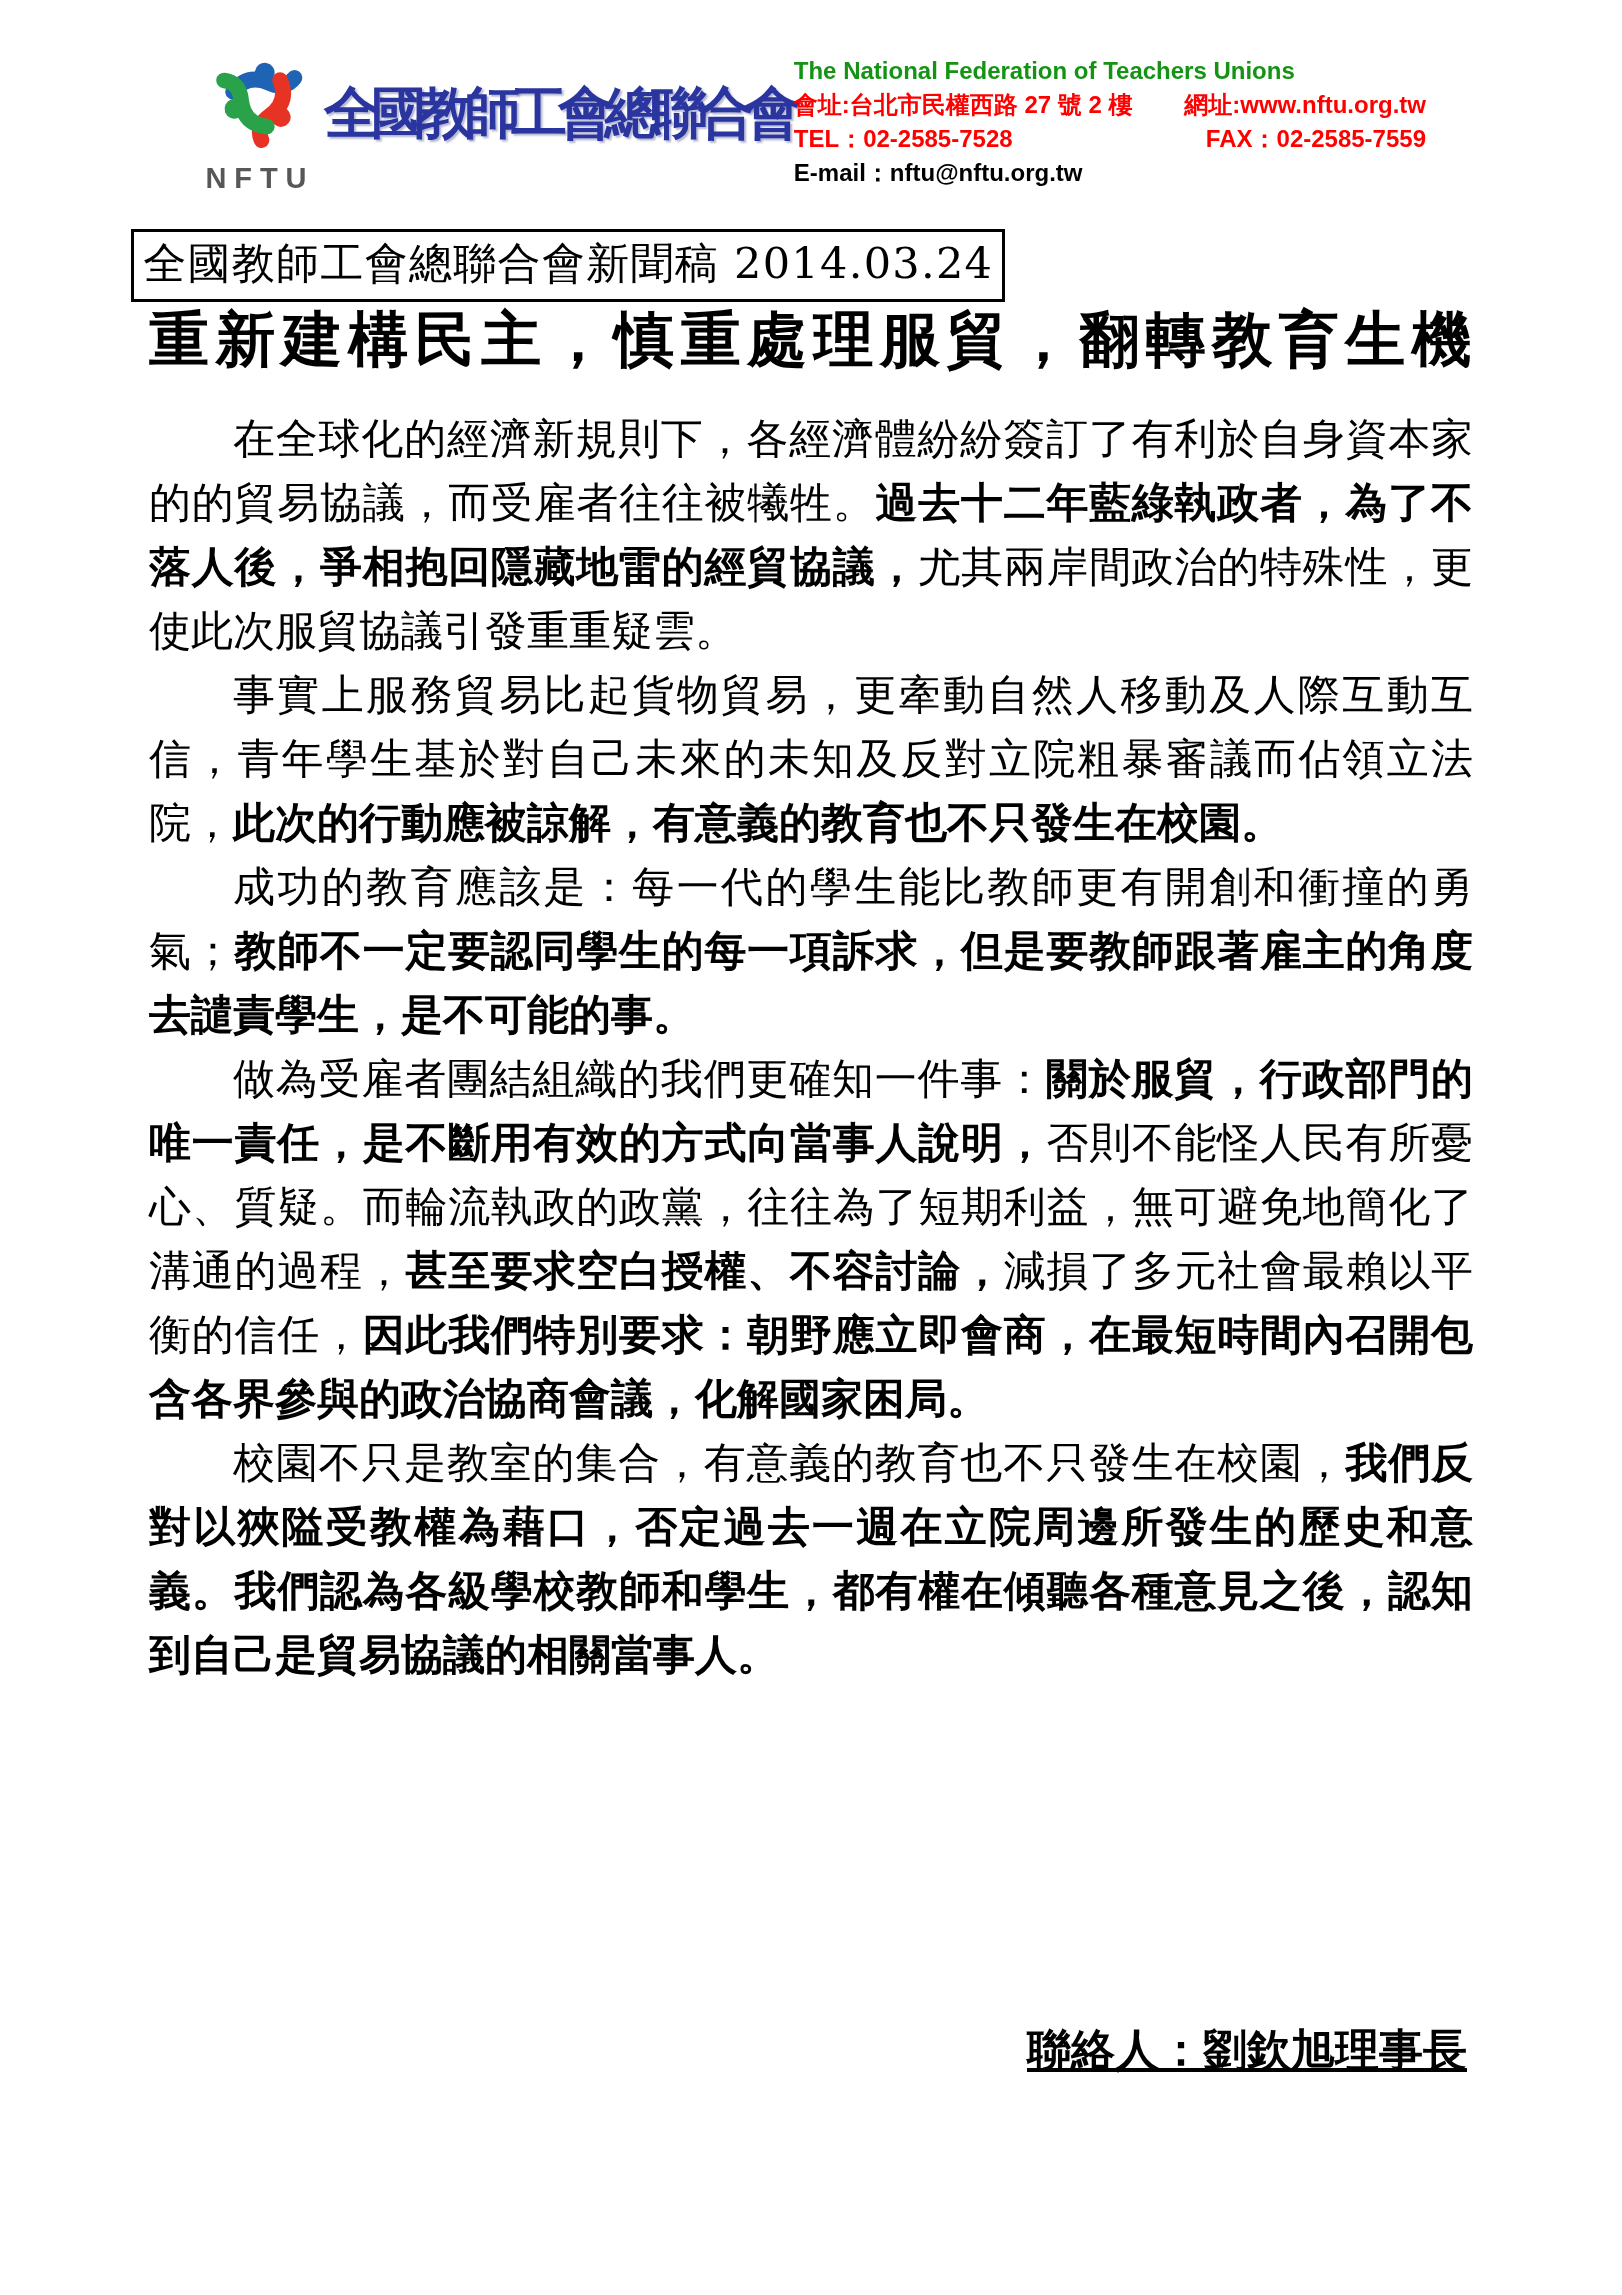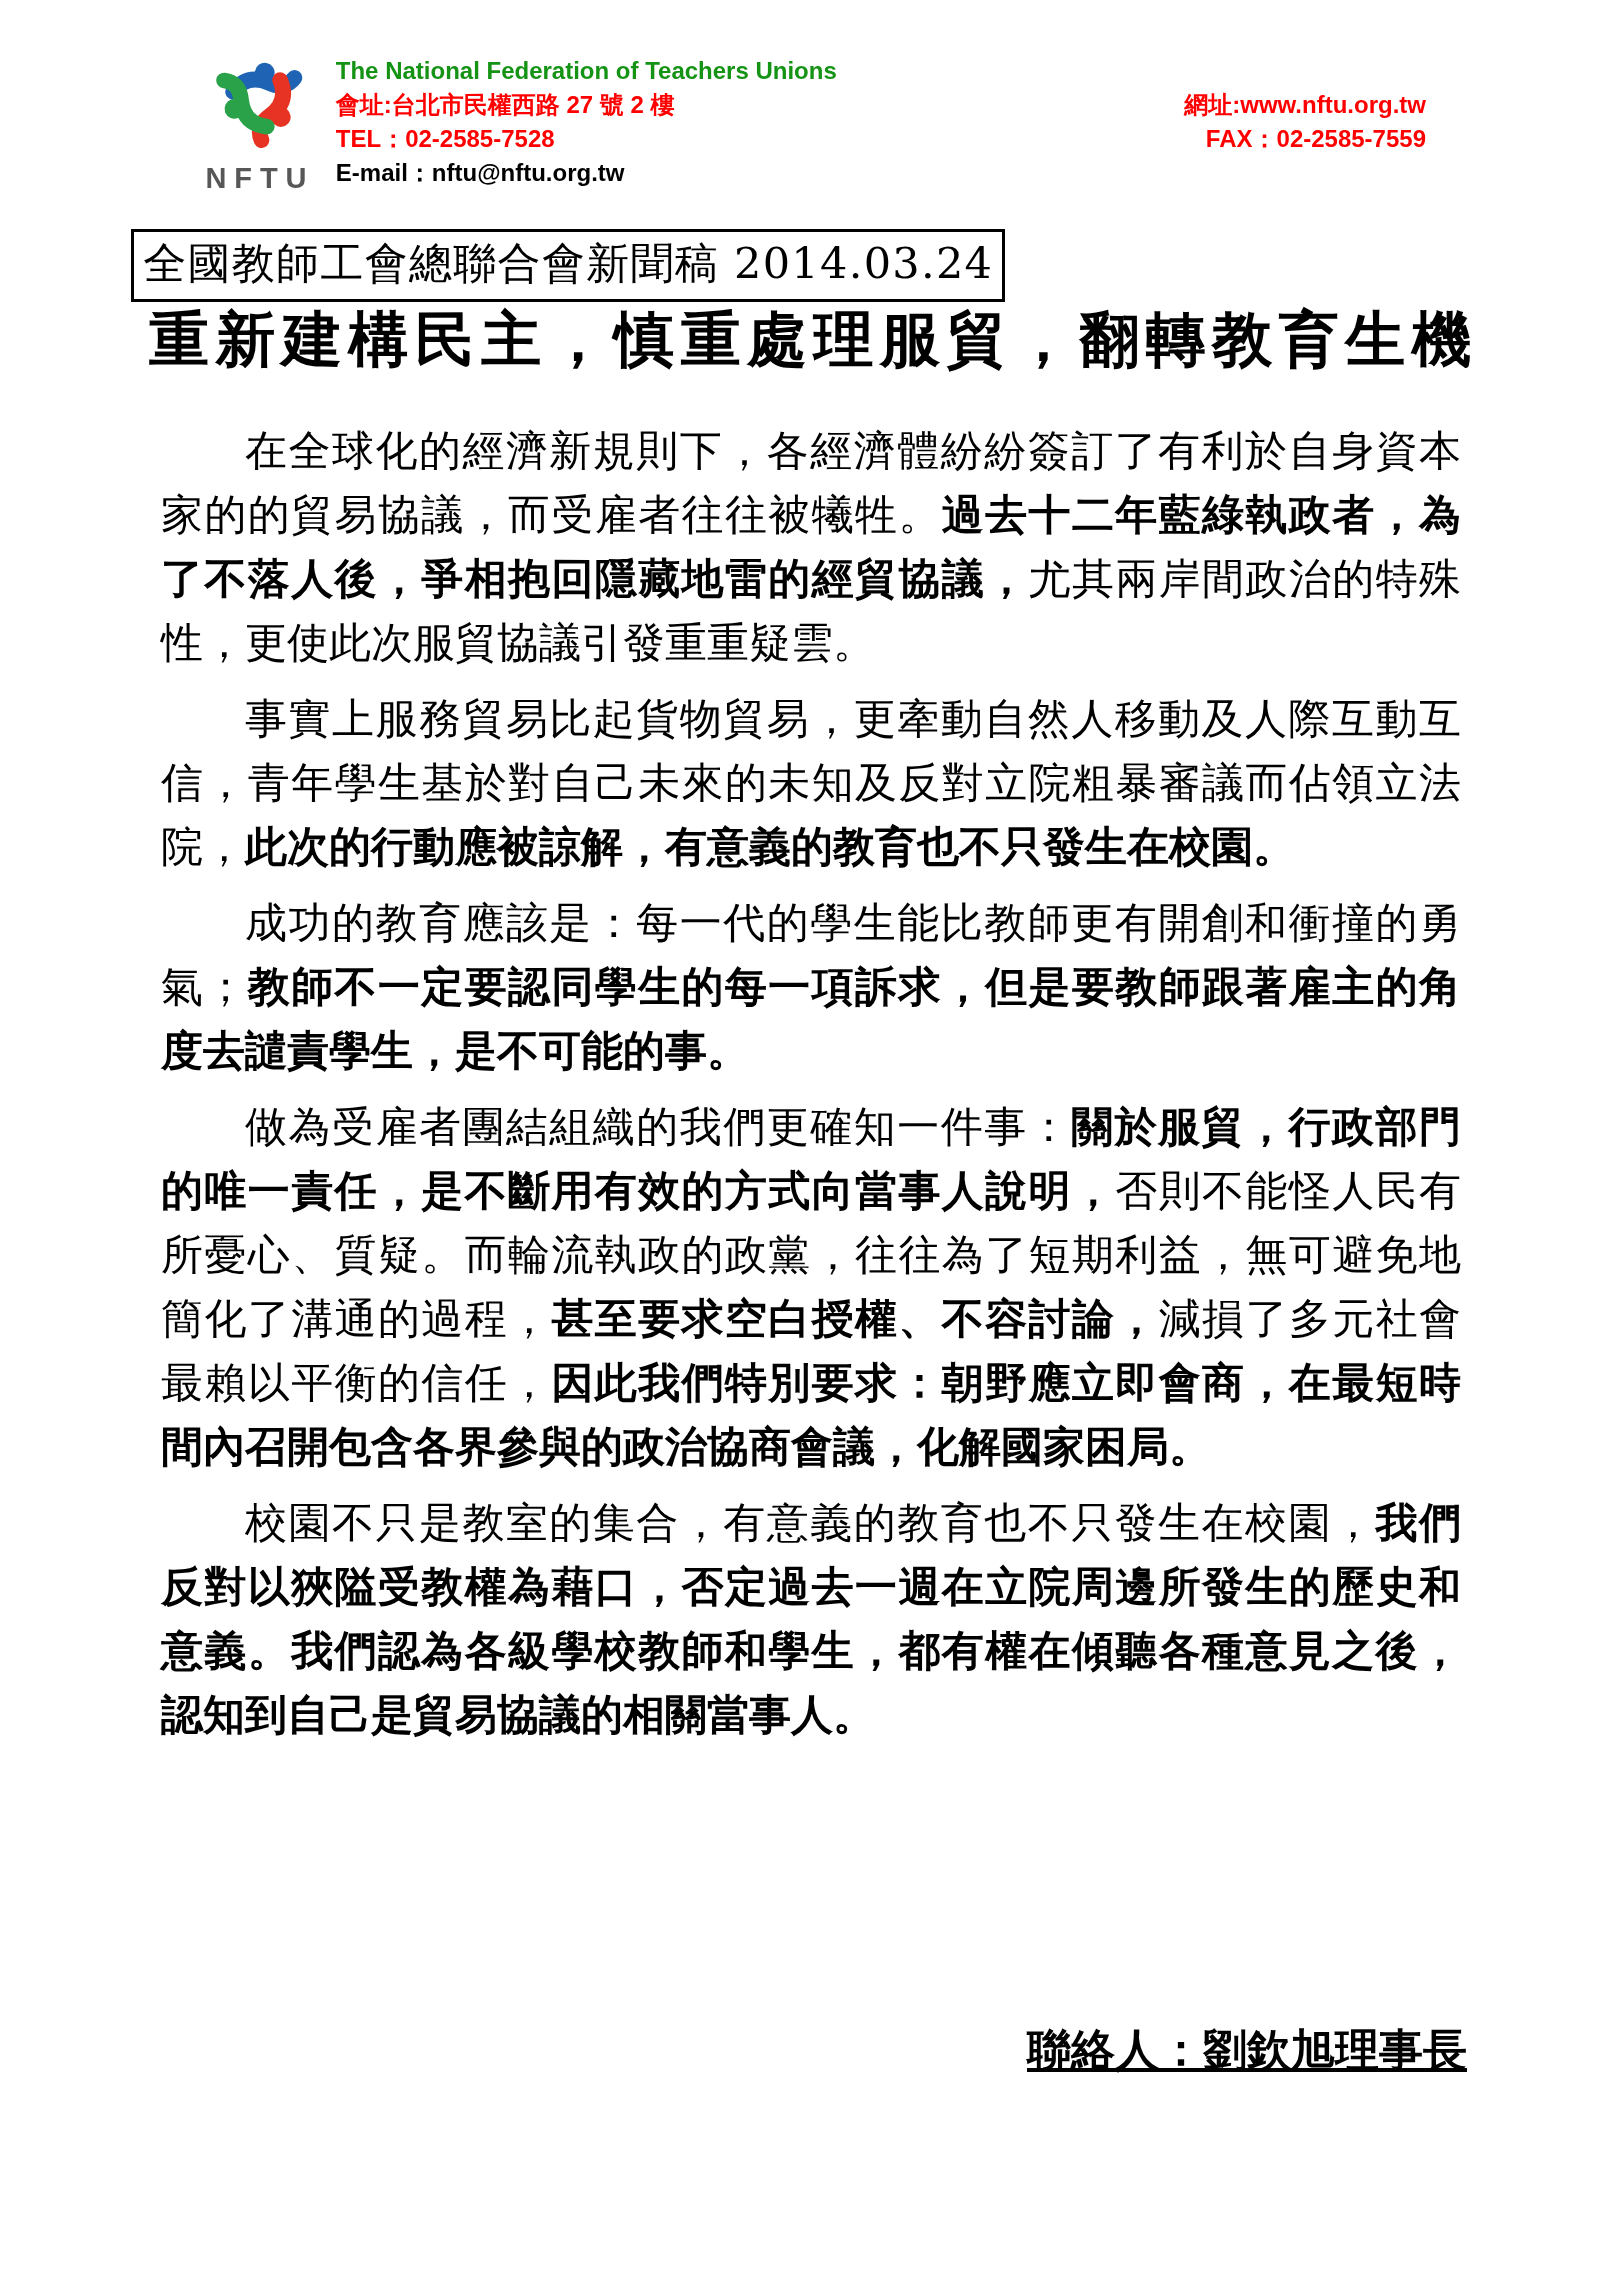--- a/index.html
+++ b/index.html
@@ -71,21 +71,21 @@
     white-space:nowrap;
     letter-spacing:1.3px;
   }
 
   
   .body-text {
     position:absolute; top:407px; left:149px; width:1324px;
     font-size:42px; line-height:64px;
   }
   .body-para {
-    margin:12px;
+    margin:0;
     text-indent:2em;
     text-align:justify;
   }
   .body-para .seg-bold { font-weight:bold; }
 
   
   .footer-contact {
     position:absolute; top:2021px; right:156px;
     font-size:44px; font-weight:bold;
     white-space:nowrap;
@@ -117,20 +117,21 @@
         <g transform="rotate(250 100 97)">
           <g fill="#2aa24a" stroke="#2aa24a">
             <circle cx="100" cy="50" r="17" stroke="none"></circle>
             <path d="M52 92 Q 70 56 110 66 Q 140 74 152 50" fill="none" stroke-width="27" stroke-linecap="round"></path>
           </g>
         </g>
       </svg>
       <div class="nftu-text">NFTU</div>
     </div>
 
+    <div class="calligraphy">全國教師工會總聯合會</div>
 
     <div class="contact-block">
       <div class="c-green">The National Federation of Teachers Unions</div>
       <div class="contact-row c-red">
         <span>會址:台北市民權西路 27 號 2 樓</span>
         <span>網址:www.nftu.org.tw</span>
       </div>
       <div class="contact-row c-red">
         <span>TEL：02-2585-7528</span>
         <span>FAX：02-2585-7559</span>

